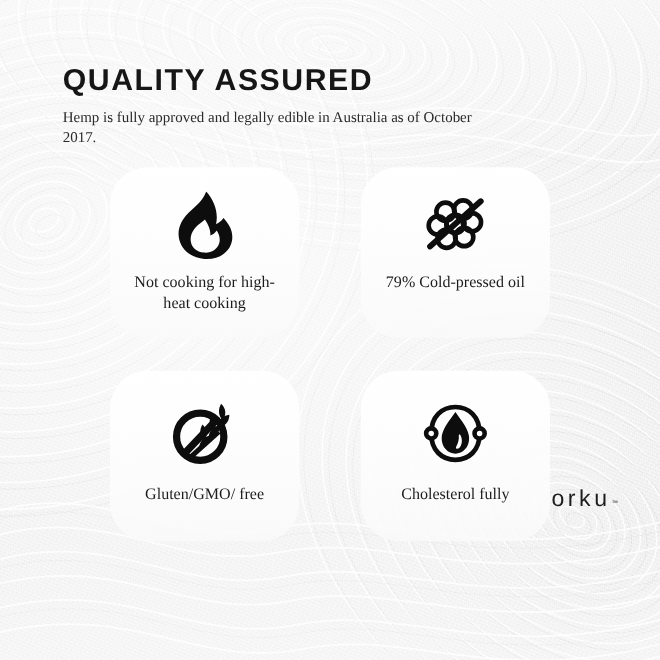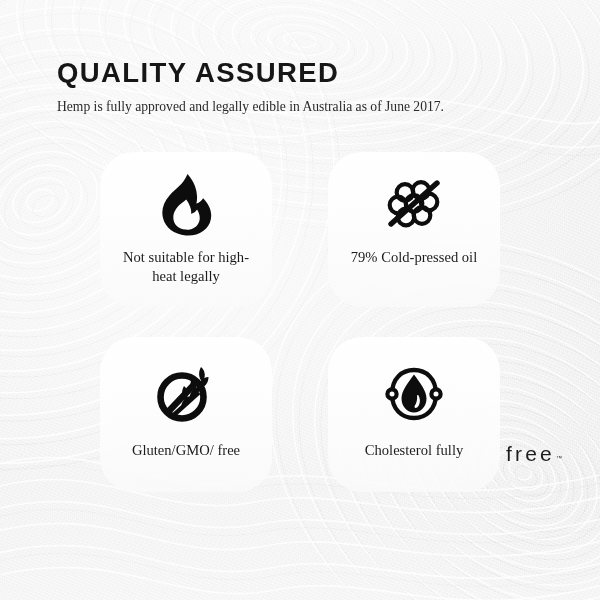--- a/index.html
+++ b/index.html
@@ -194,32 +194,32 @@
   </g>
 </svg>
 
 <div id="bg-grain"></div>
 <div id="bg-vignette"></div>
 
 <div id="content">
 
   <div id="header">
     <div id="page-title">QUALITY ASSURED</div>
-    <div id="subtitle">Hemp is fully approved and legally edible in Australia as of June 2017.</div>
+    <div id="subtitle">Hemp is fully approved and legally edible in Australia as of October 2017.</div>
   </div>
 
   <div id="card-grid">
 
     <div class="feature-card row1">
       <div class="card-icon">
         <svg width="52" height="62" viewBox="0 0 52 62">
           <path fill="#0d0d0d" d="M27.5 0 C 23 11 16 14 9.5 21.5 C 3.5 28.5 1 36 3 44 C 5.3 53.4 14 60.5 25.8 61.4 C 38.4 62.4 48.8 55.6 50.8 45.4 C 52.4 37 49 30.6 43.2 24.2 C 40.6 27.6 38.6 29 36.4 29.6 C 38.6 20 35.4 8.6 27.5 0 Z M26.3 25.5 C 30 31 31.6 35.6 31.2 40 C 34 39 35.6 37.8 37 35.6 C 39.6 39.6 40.4 43.6 39.2 47.4 C 37.4 53 31.8 56.2 25.4 55.6 C 18.6 55 14 50.8 13.4 45 C 12.8 39.4 15.8 34.4 20 30.6 C 22.5 28.4 24.8 27 26.3 25.5 Z"></path>
         </svg>
       </div>
-      <div class="card-label">Not suitable for high-heat legally</div>
+      <div class="card-label">Not cooking for high-heat cooking</div>
     </div>
 
     <div class="feature-card row1">
       <div class="card-icon">
         <svg width="58" height="58" viewBox="0 0 58 58">
           <g fill="none" stroke="#0d0d0d" stroke-width="4.2" stroke-linecap="round" stroke-linejoin="round">
             <circle cx="20" cy="16.5" r="8.3"></circle>
             <circle cx="36" cy="14.5" r="8.3"></circle>
             <circle cx="13" cy="29" r="8.3"></circle>
             <circle cx="29" cy="27.5" r="8.3"></circle>
@@ -262,17 +262,17 @@
           <path fill="#0d0d0d" d="M32 9.5 C 25.5 18.5 19.5 26 19.5 33.5 C 19.5 41.8 25.4 47.5 32 47.5 C 38.6 47.5 44.5 41.8 44.5 33.5 C 44.5 26 38.5 18.5 32 9.5 Z"></path>
           <path fill="#ffffff" d="M36.5 30.5 C 38.2 33.5 38.4 37.2 37 40 C 36 42 34.6 43.2 33.4 43 C 32.4 42.8 32.2 41.8 32.9 40.6 C 34.6 37.8 35.4 34.2 35.1 31.2 C 35 30.3 35.9 29.6 36.5 30.5 Z"></path>
         </svg>
       </div>
       <div class="card-label">Cholesterol fully</div>
     </div>
 
   </div>
 
   <div id="brand-logo">
-    <span id="brand-wordmark">free</span>
+    <span id="brand-wordmark">orku</span>
     <span id="brand-tm">™</span>
   </div>
 
 </div>
 
 </body></html>

